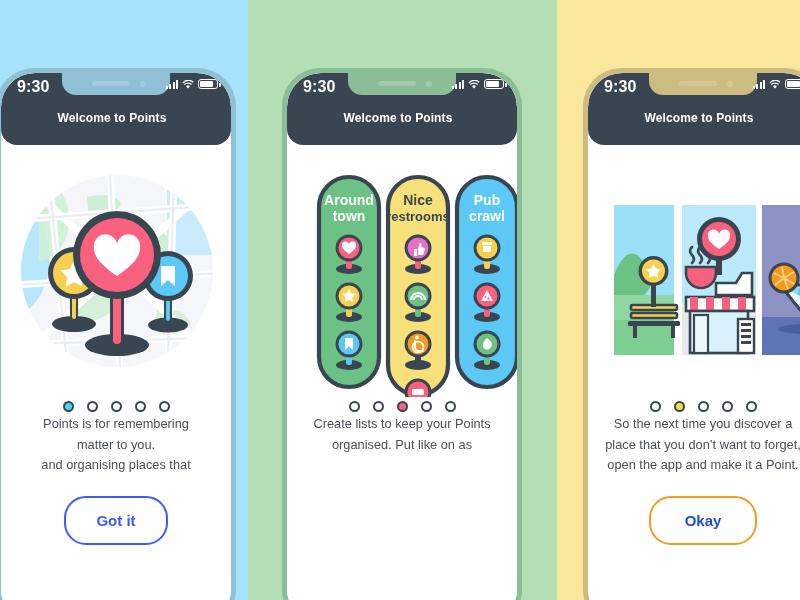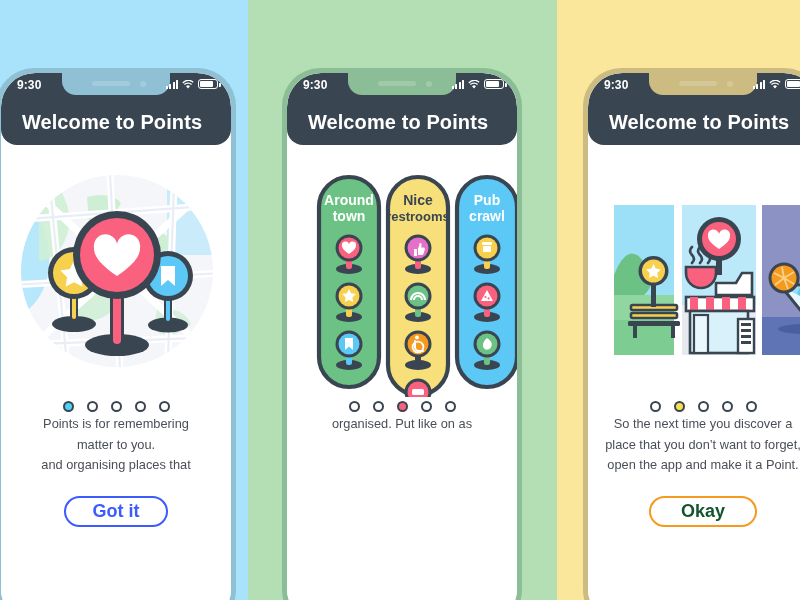--- a/index.html
+++ b/index.html
@@ -47,37 +47,37 @@
     background: #3A4552;
     border-radius: 34px 34px 16px 16px;
   }
   .notch-bg { position:absolute; left:50%; transform:translateX(-50%); top:0; width:108px; height:22px; border-radius:0 0 14px 14px; }
   .nb-1 { background:#8FC0D4; } .nb-2 { background:#8BBE96; } .nb-3 { background:#CCBC82; }
   .speaker { position:absolute; left:30px; top:8px; width:38px; height:5px; border-radius:3px; background:rgba(255,255,255,.18); }
   .camera  { position:absolute; right:24px; top:8px; width:6px; height:6px; border-radius:50%; background:rgba(255,255,255,.18); }
 
   .clock {
     position: absolute; left: 16px; top: 5px;
-    color: #fff; font-size: 12px; font-weight: 600;
+    color: #fff; font-size: 16px; font-weight: 600;
     letter-spacing: .1px;
   }
   .statusicons { position: absolute; right: 13px; top: 6px; display: flex; align-items: flex-end; gap: 4px; }
   .bars { display: flex; align-items: flex-end; gap: 1.5px; height: 9px; }
   .bars i { display:block; width:2px; background:#fff; border-radius:.5px; }
   .bars i:nth-child(1){height:3px;} .bars i:nth-child(2){height:5px;}
   .bars i:nth-child(3){height:7px;} .bars i:nth-child(4){height:9px;}
   .wifi { width: 12px; height: 9px; }
   .batt { width: 20px; height: 10px; border: 1.4px solid #fff; border-radius: 3px; position: relative; }
   .batt::after { content:''; position:absolute; right:-3.5px; top:2.6px; width:2px; height:4px; background:#fff; border-radius:0 1px 1px 0; }
   .batt i { position:absolute; left:1.4px; top:1.4px; bottom:1.4px; width:13px; background:#fff; border-radius:1px; display:block; }
 
   .navtitle {
     position: absolute; left:0; right:8px; top: 38px;
     text-align: center; color:#fff;
-    font-size: 20px; font-weight: 700; letter-spacing: .1px;
+    font-size: 12px; font-weight: 700; letter-spacing: .1px;
   }
 
   
   .screen-body {
     position: relative;
     height: 478px;
     background: #fff;
     display: flex;
     flex-direction: column;
     align-items: center;
@@ -98,32 +98,32 @@
     text-align: center;
     font-size: 12.8px;
     line-height: 1.62;
     color: #4A4F57;
   }
   .caption .muted { color: #9AA0A8; }
 
   .cta-wrap { margin-top: 20px; }
   .cta {
     display: block;
-    padding: 3px 0;
+    padding: 14px 0;
     width: 104px;
     text-align: center;
     border-radius: 22px;
     background: #fff;
-    font-size: 18px;
+    font-size: 15px;
     font-weight: 600;
     cursor: pointer;
   }
   .cta-1 { border: 2.2px solid #3B5BFD; color: #3B5BFD; }
   .cta-2 { border: 2.4px solid #FA0A32; color: #FA0A32; width: 110px; }
-  .cta-3 { border: 2.4px solid #F59A1E; color: #14532d; width: 108px; }
+  .cta-3 { border: 2.4px solid #F59A1E; color: #1d4ed8; width: 108px; }
 
   svg { display: block; }
 </style>
 </head>
 <body>
 
 <div class="stage">
 
   <div class="panel panel-1">
     <div class="phone phone-1">
@@ -375,20 +375,21 @@
 
           <div class="dots">
             <span class="dot"></span>
             <span class="dot"></span>
             <span class="dot" style="background:#F9617F"></span>
             <span class="dot"></span>
             <span class="dot"></span>
           </div>
 
           <div class="caption" style="width:215px">
+            <div>Create lists to keep your Points</div>
             <div>organised. Put like on as</div>
           </div>
 
         </div>
 
       </div>
     </div>
   </div>
 
   <div class="panel panel-3">

